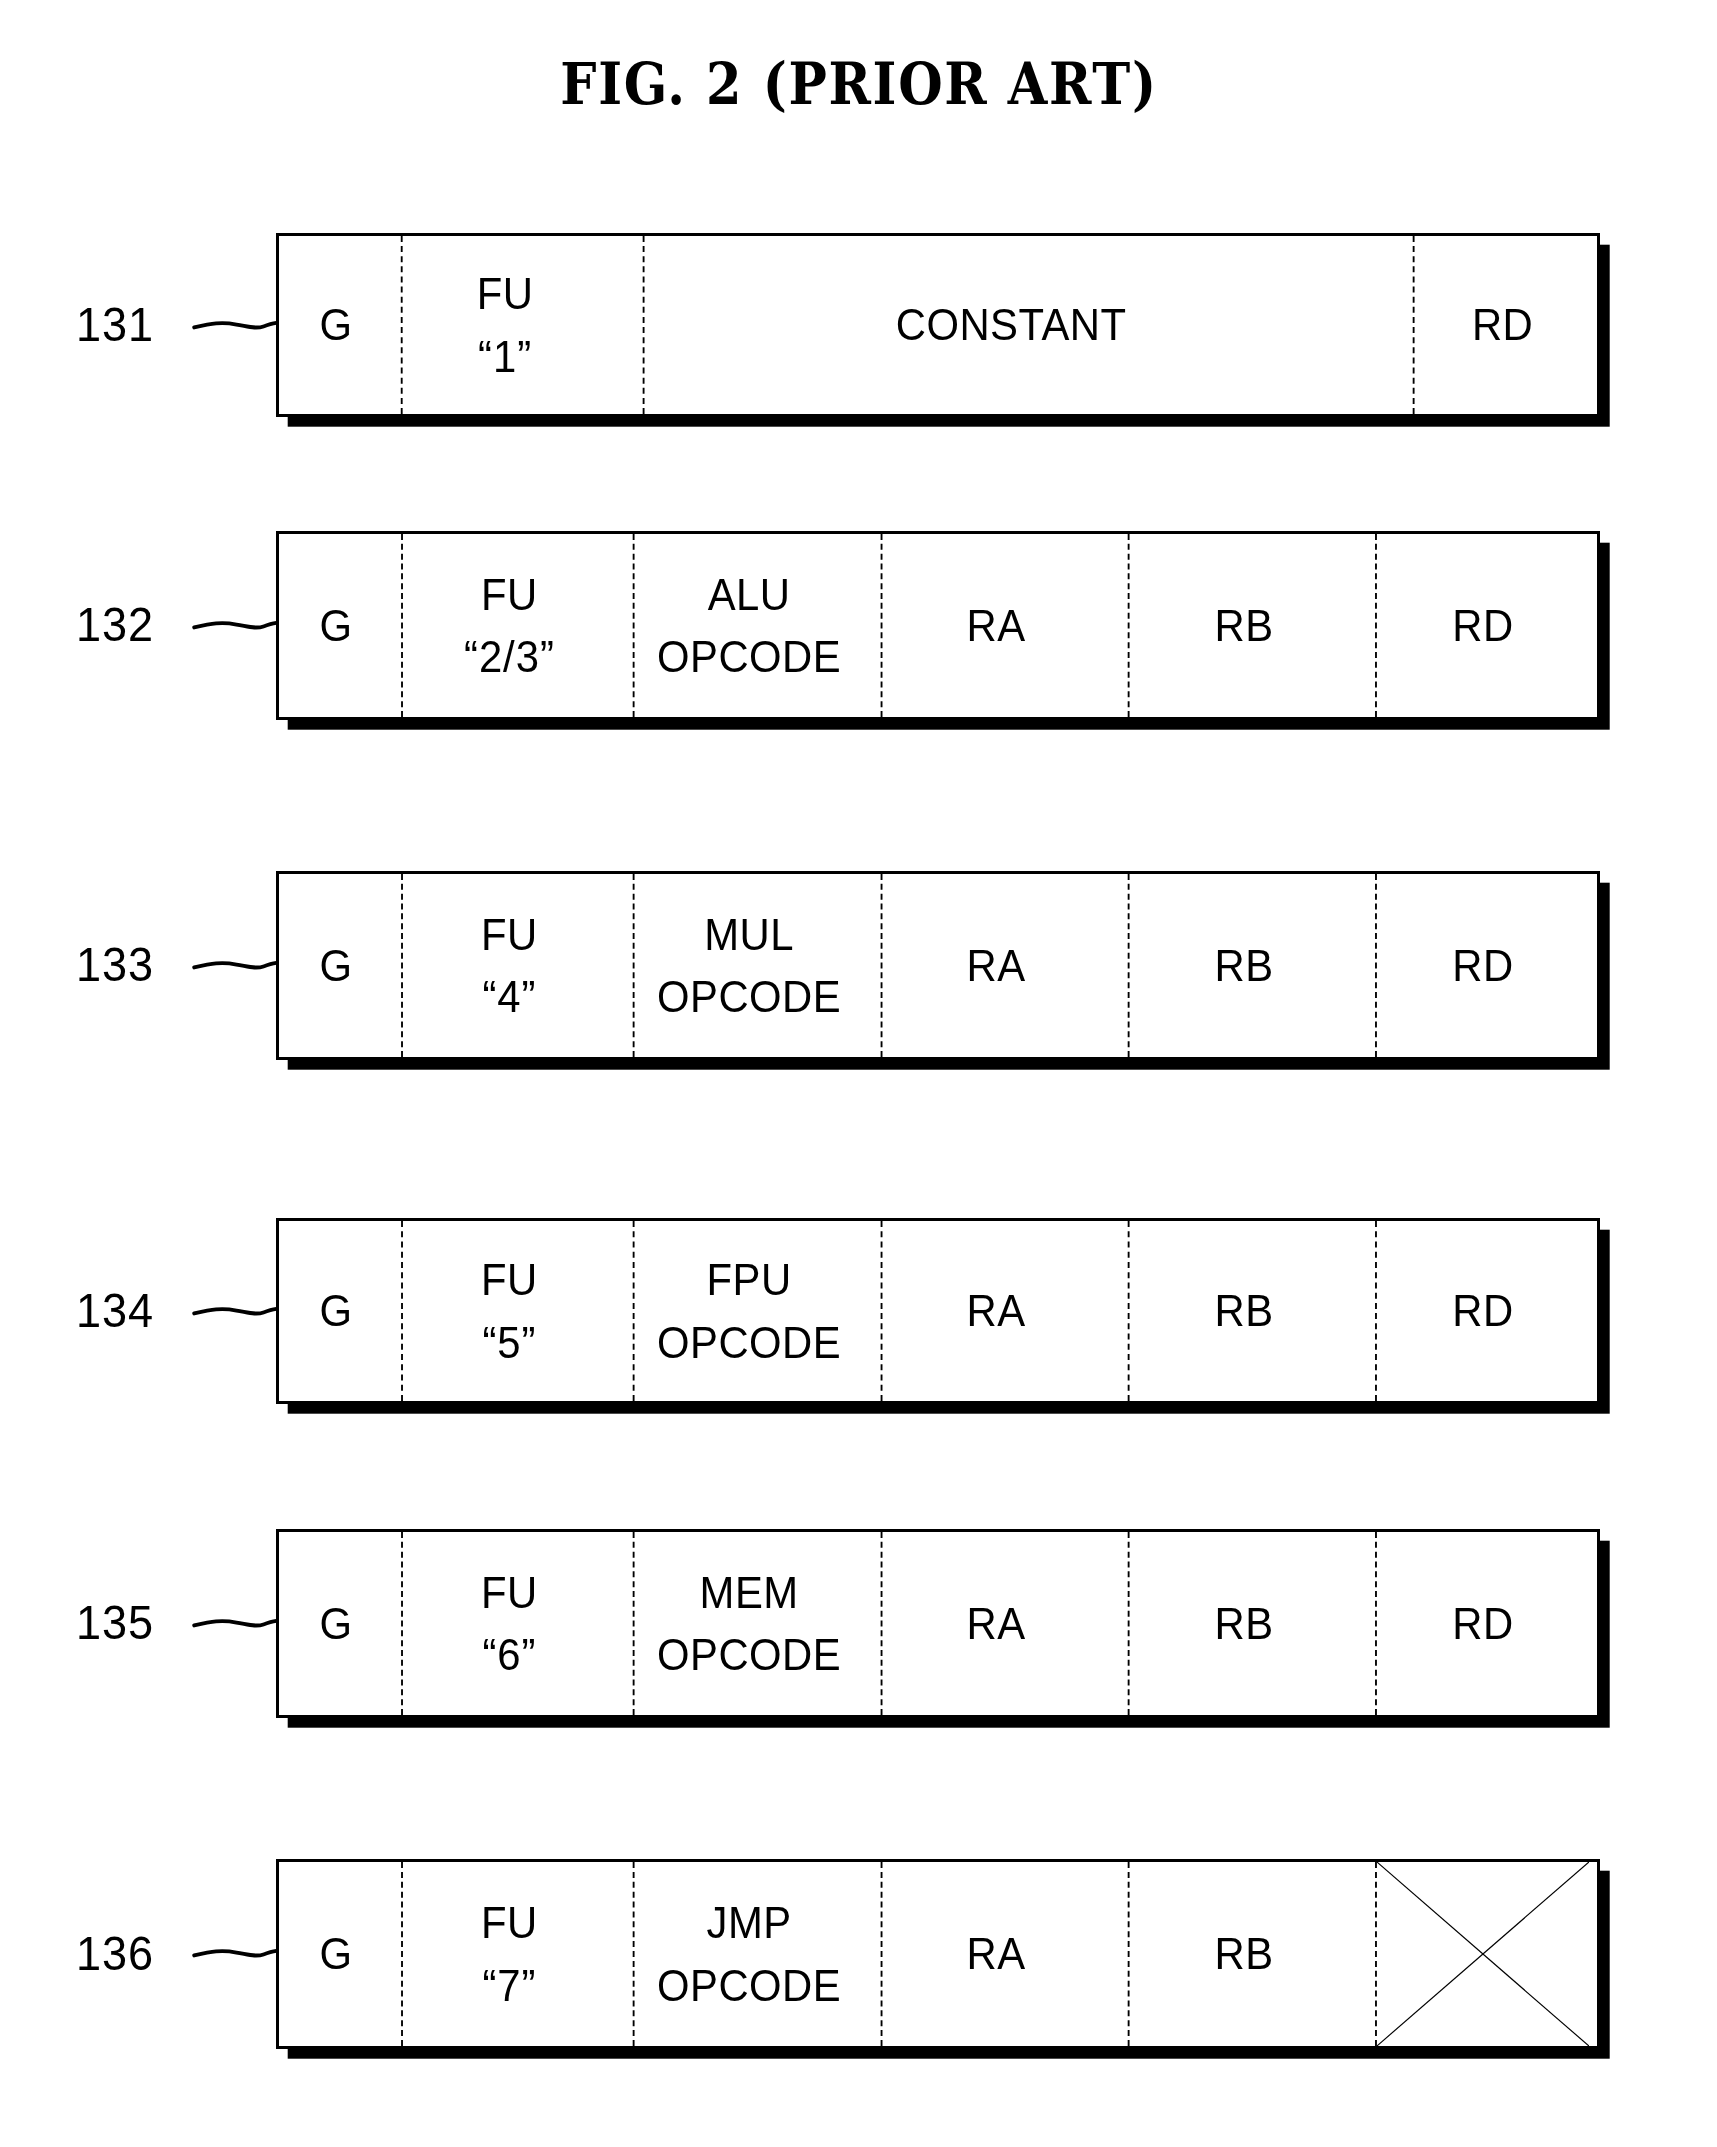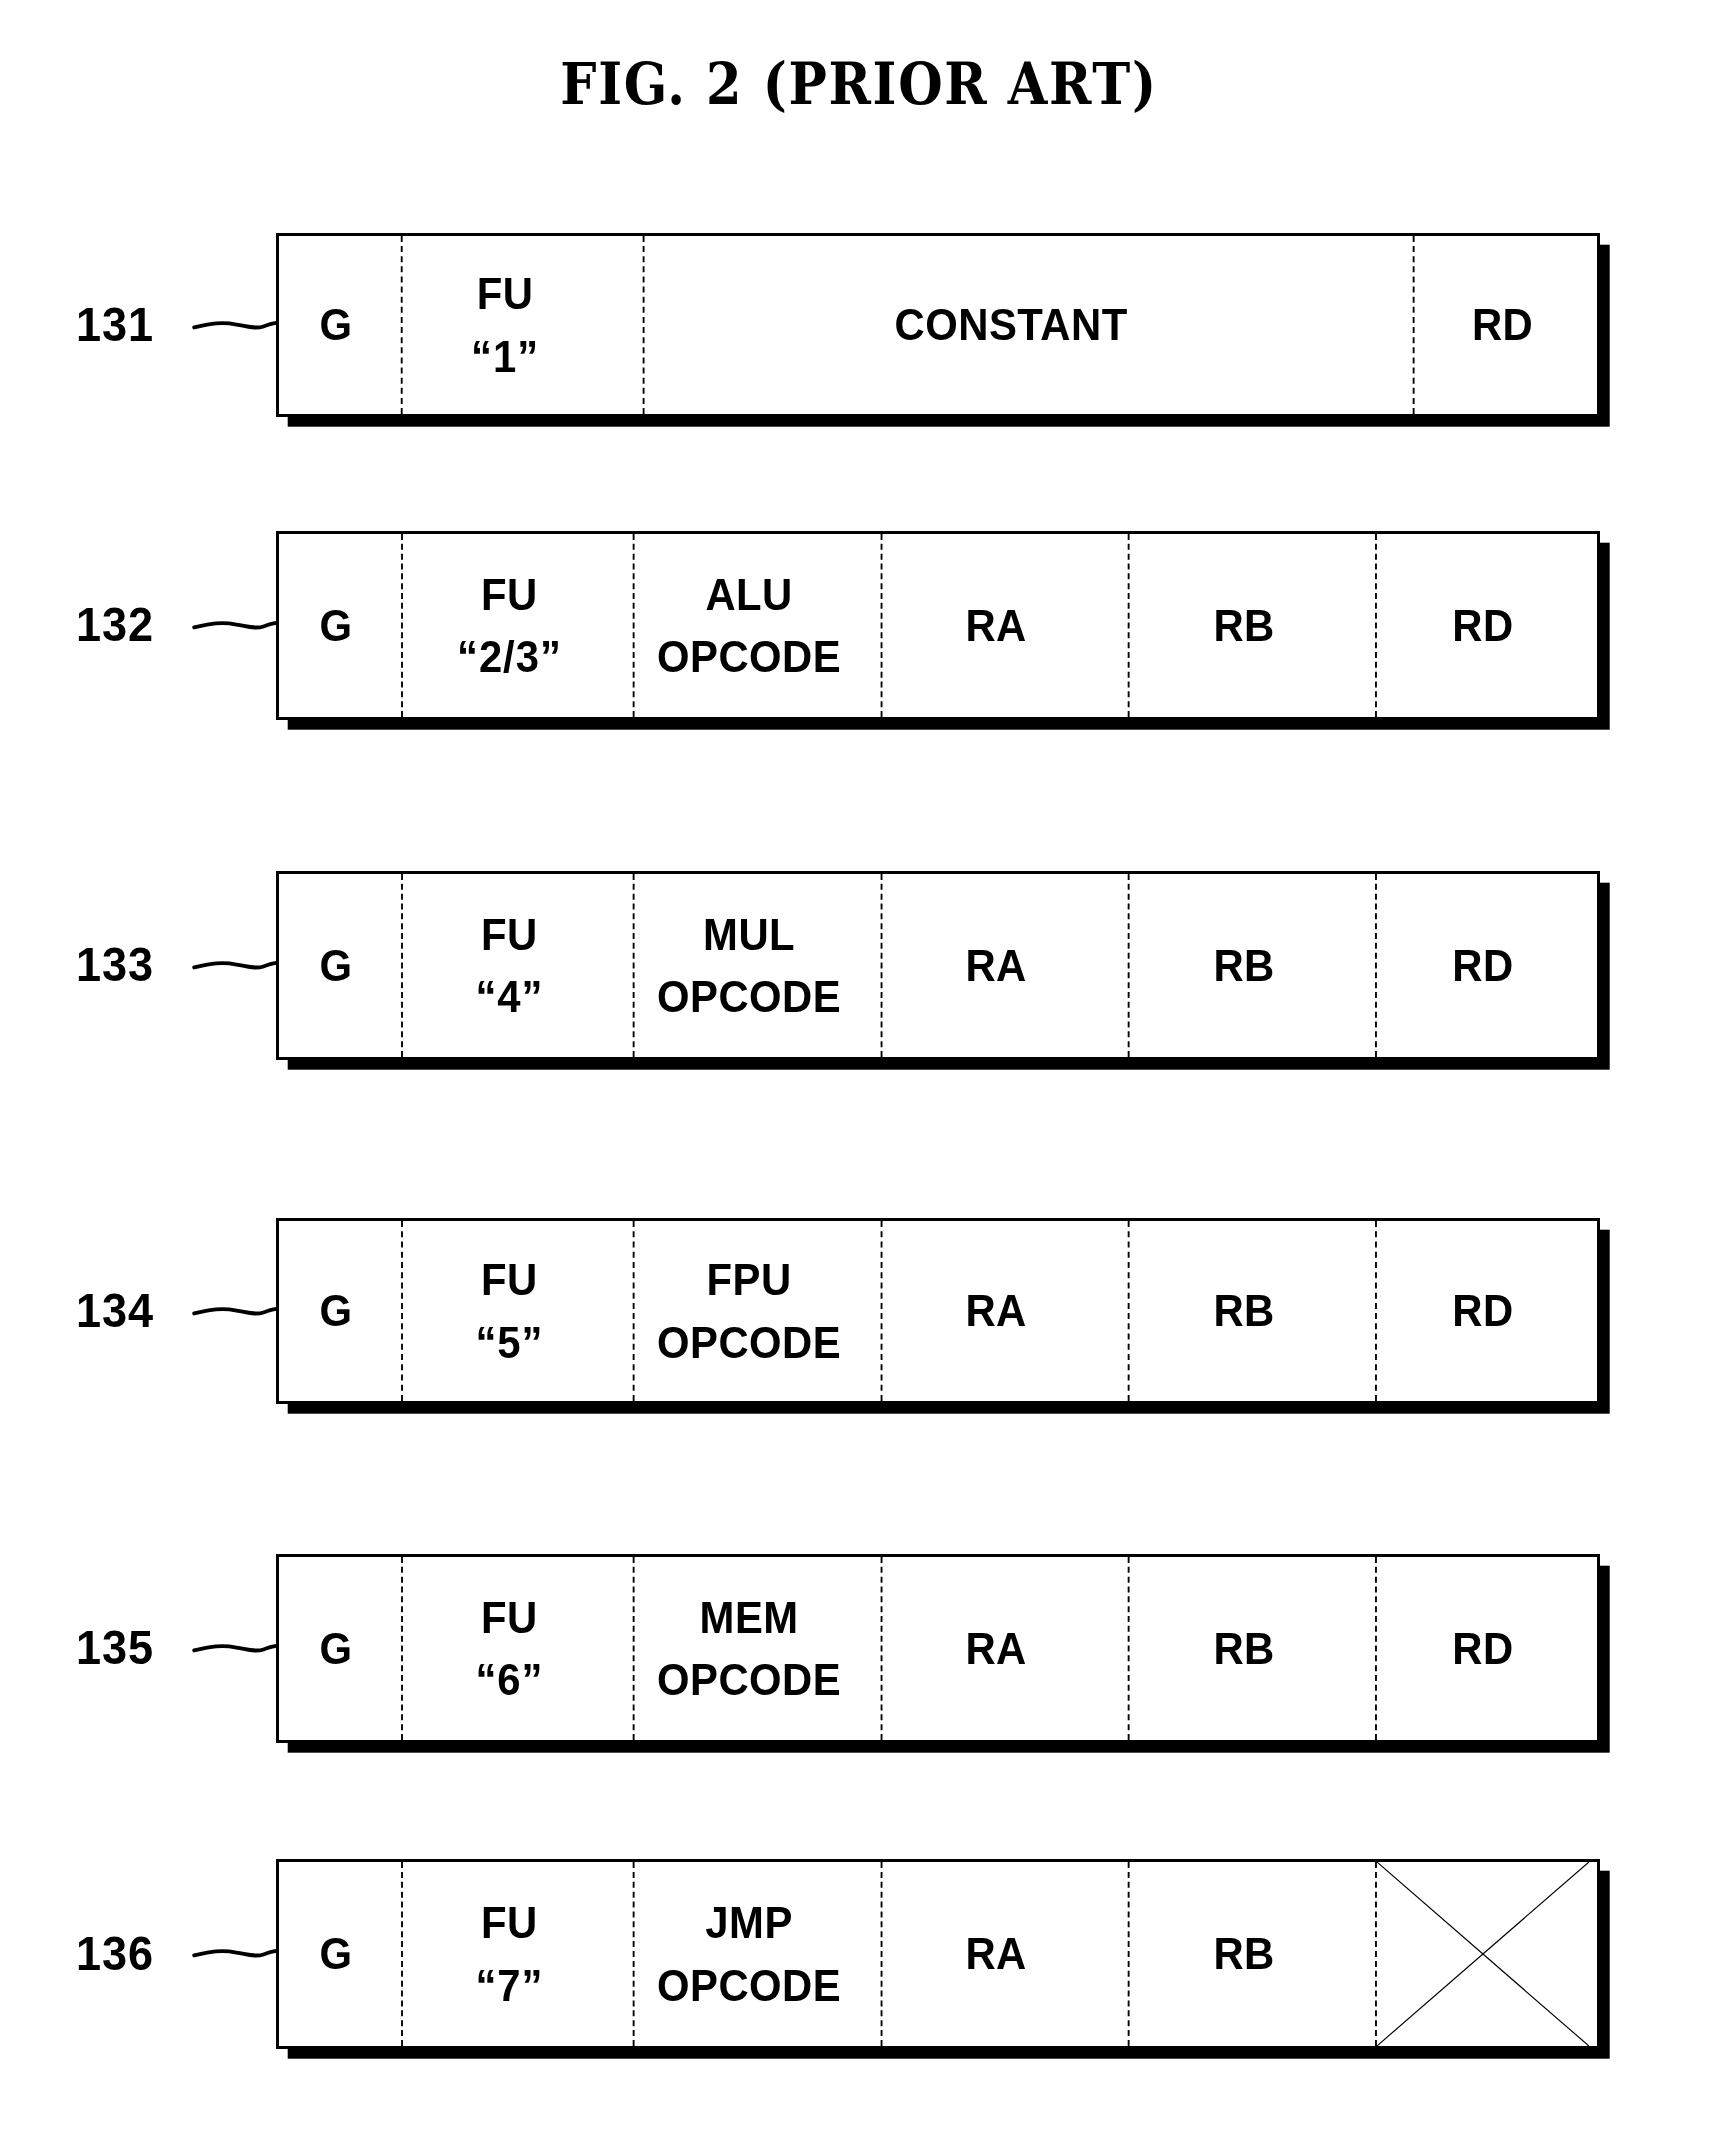--- a/index.html
+++ b/index.html
@@ -37,21 +37,20 @@
     left: 0;
     top: 0;
     width: 1718px;
     height: 2147px;
   }
 
   .row {
     position: absolute;
     left: 0;
     width: 1702px;
-    font-weight: bold;
   }
 
   
   .ref-label {
     position: absolute;
     left: 76px;
     font-family: "Liberation Sans", sans-serif;
     font-size: 49px;
     letter-spacing: 1px;
     line-height: 1;
@@ -245,21 +244,21 @@
           </div>
           <div class="cell" style="flex: 0 0 18.8416%;">
             <span class="line1">RB</span>
           </div>
           <div class="cell" style="flex: 0 0 17.4487%;">
             <span class="line1">RD</span>
           </div>
         </div>
       </div>
     </div>
-    <div class="row" style="top: 1529px; height: 189px; margin-top: 25px;">
+    <div class="row" style="top: 1529px; height: 189px;">
       <div class="ref-label" style="top: 69px;">135</div>
       <div class="ref-leader" style="top: 82px;">
         <svg viewBox="0 0 92 26" width="89" height="25">
           <path d="M2,15 C20,11 30,9 46,12 C58,14 66,17 74,14 C80,12 84,10 90,10" fill="none" stroke="#000" stroke-width="4" stroke-linecap="round"></path>
         </svg>
       </div>
       <div class="word-box" style="left: 276px; width: 1324px; height: 189px;">
         <div class="cells">
           <div class="cell" style="flex: 0 0 8.65103%;">
             <span class="line1">G</span>

